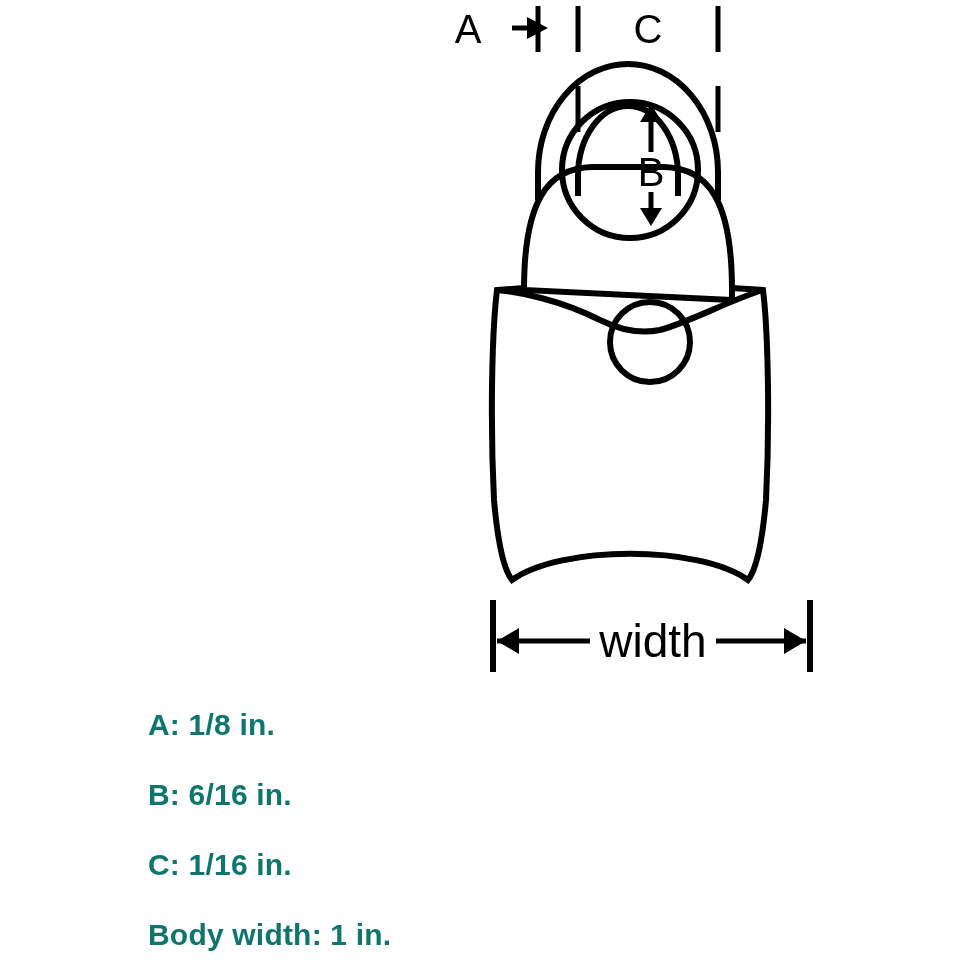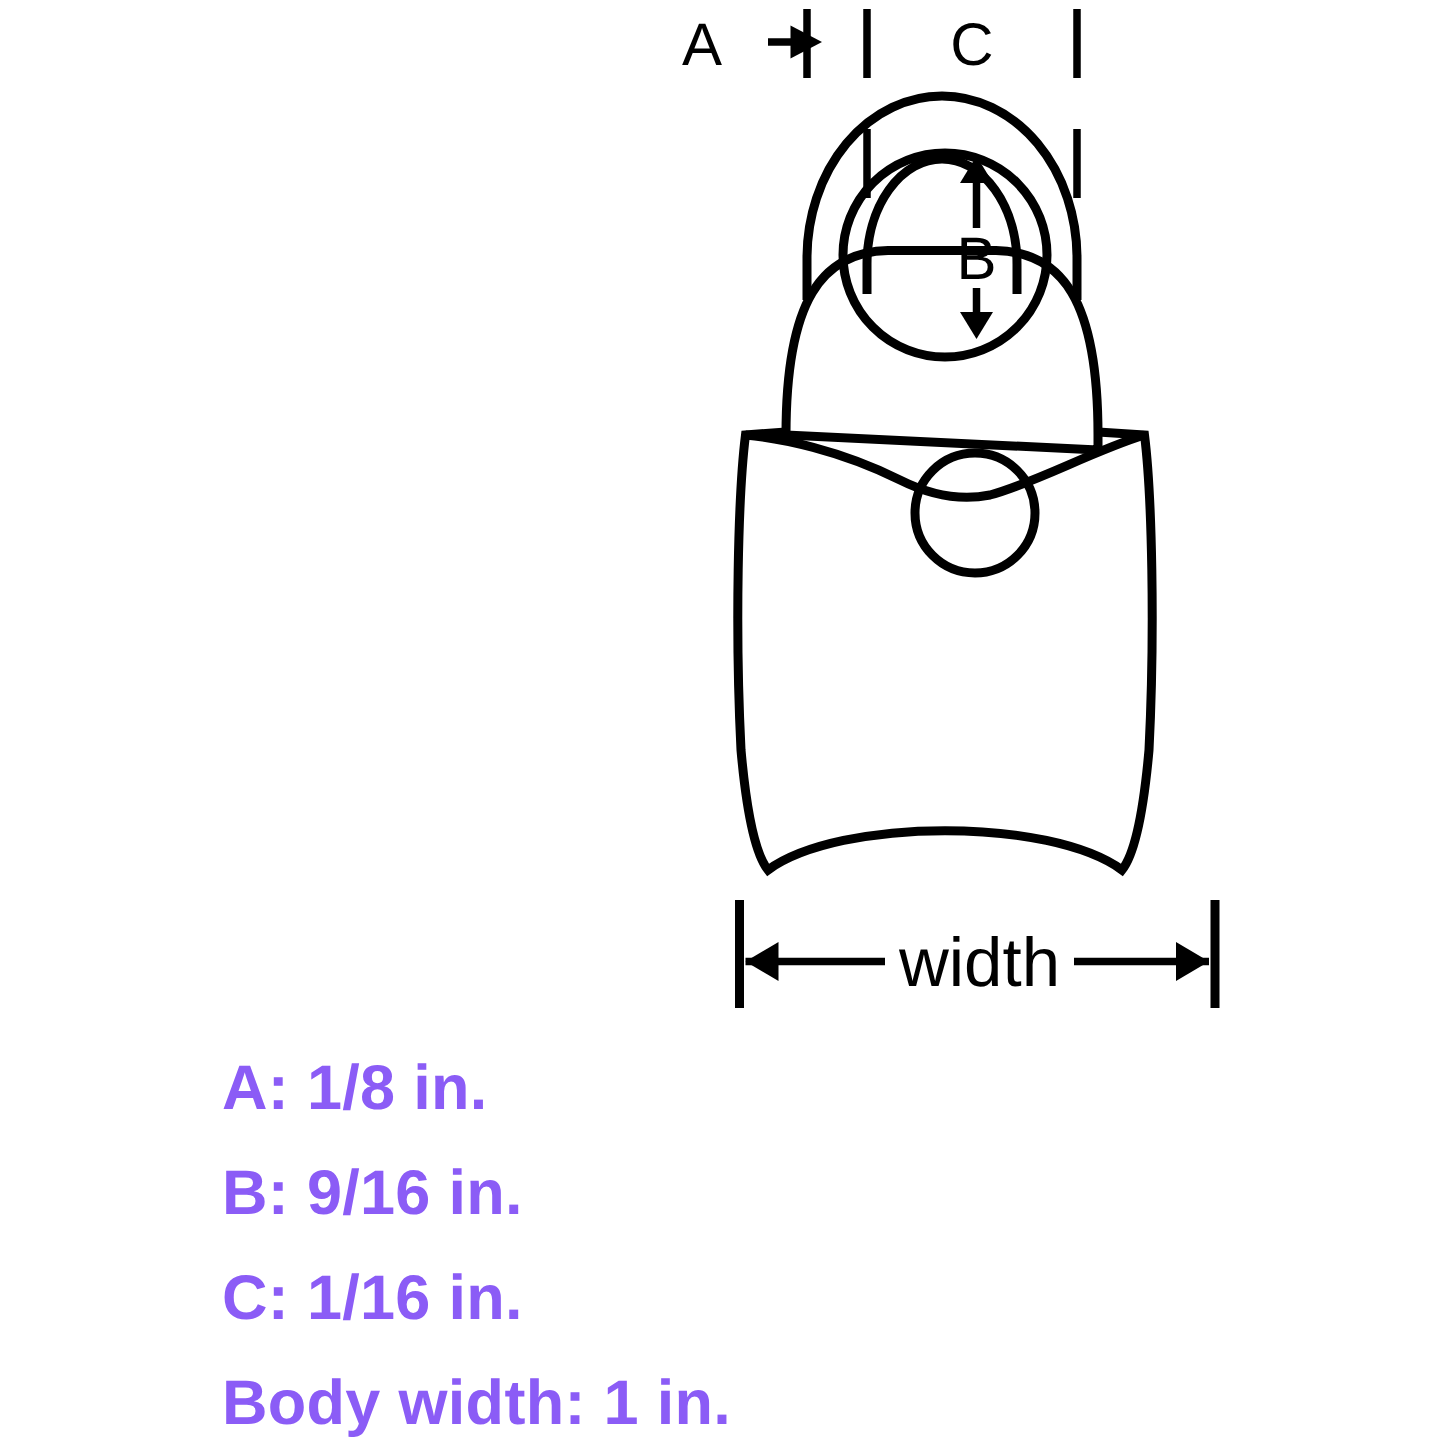--- a/index.html
+++ b/index.html
@@ -29,24 +29,24 @@
   }
   .spec-list {
     position: absolute;
     left: 148px;
     top: 690px;
     width: 700px;
   }
   .spec-line {
     font-family: "Liberation Sans", sans-serif;
     font-weight: bold;
-    font-size: 42px;
+    font-size: 30px;
     line-height: 70px;
     letter-spacing: 0.2px;
-    color: #8b5cf6;
+    color: #0f766e;
     white-space: nowrap;
   }
   .dim-label {
     font-family: "Liberation Sans", sans-serif;
     font-size: 40px;
     fill: #000000;
   }
   .width-label {
     font-family: "Liberation Sans", sans-serif;
     font-size: 46px;
@@ -125,16 +125,16 @@
       <polygon points="519,628 497,641 519,654" fill="#000000"></polygon>
       <line x1="716" y1="641" x2="806" y2="641" stroke="#000000" stroke-width="5"></line>
       <polygon points="784,628 806,641 784,654" fill="#000000"></polygon>
       <text class="width-label" x="653" y="657" text-anchor="middle">width</text>
     </g>
   </svg>
 </div>
 
 <div class="spec-list">
   <div class="spec-line">A: 1/8 in.</div>
-  <div class="spec-line">B: 9/16 in.</div>
+  <div class="spec-line">B: 6/16 in.</div>
   <div class="spec-line">C: 1/16 in.</div>
   <div class="spec-line">Body width: 1 in.</div>
 </div>
 
 </body></html>

